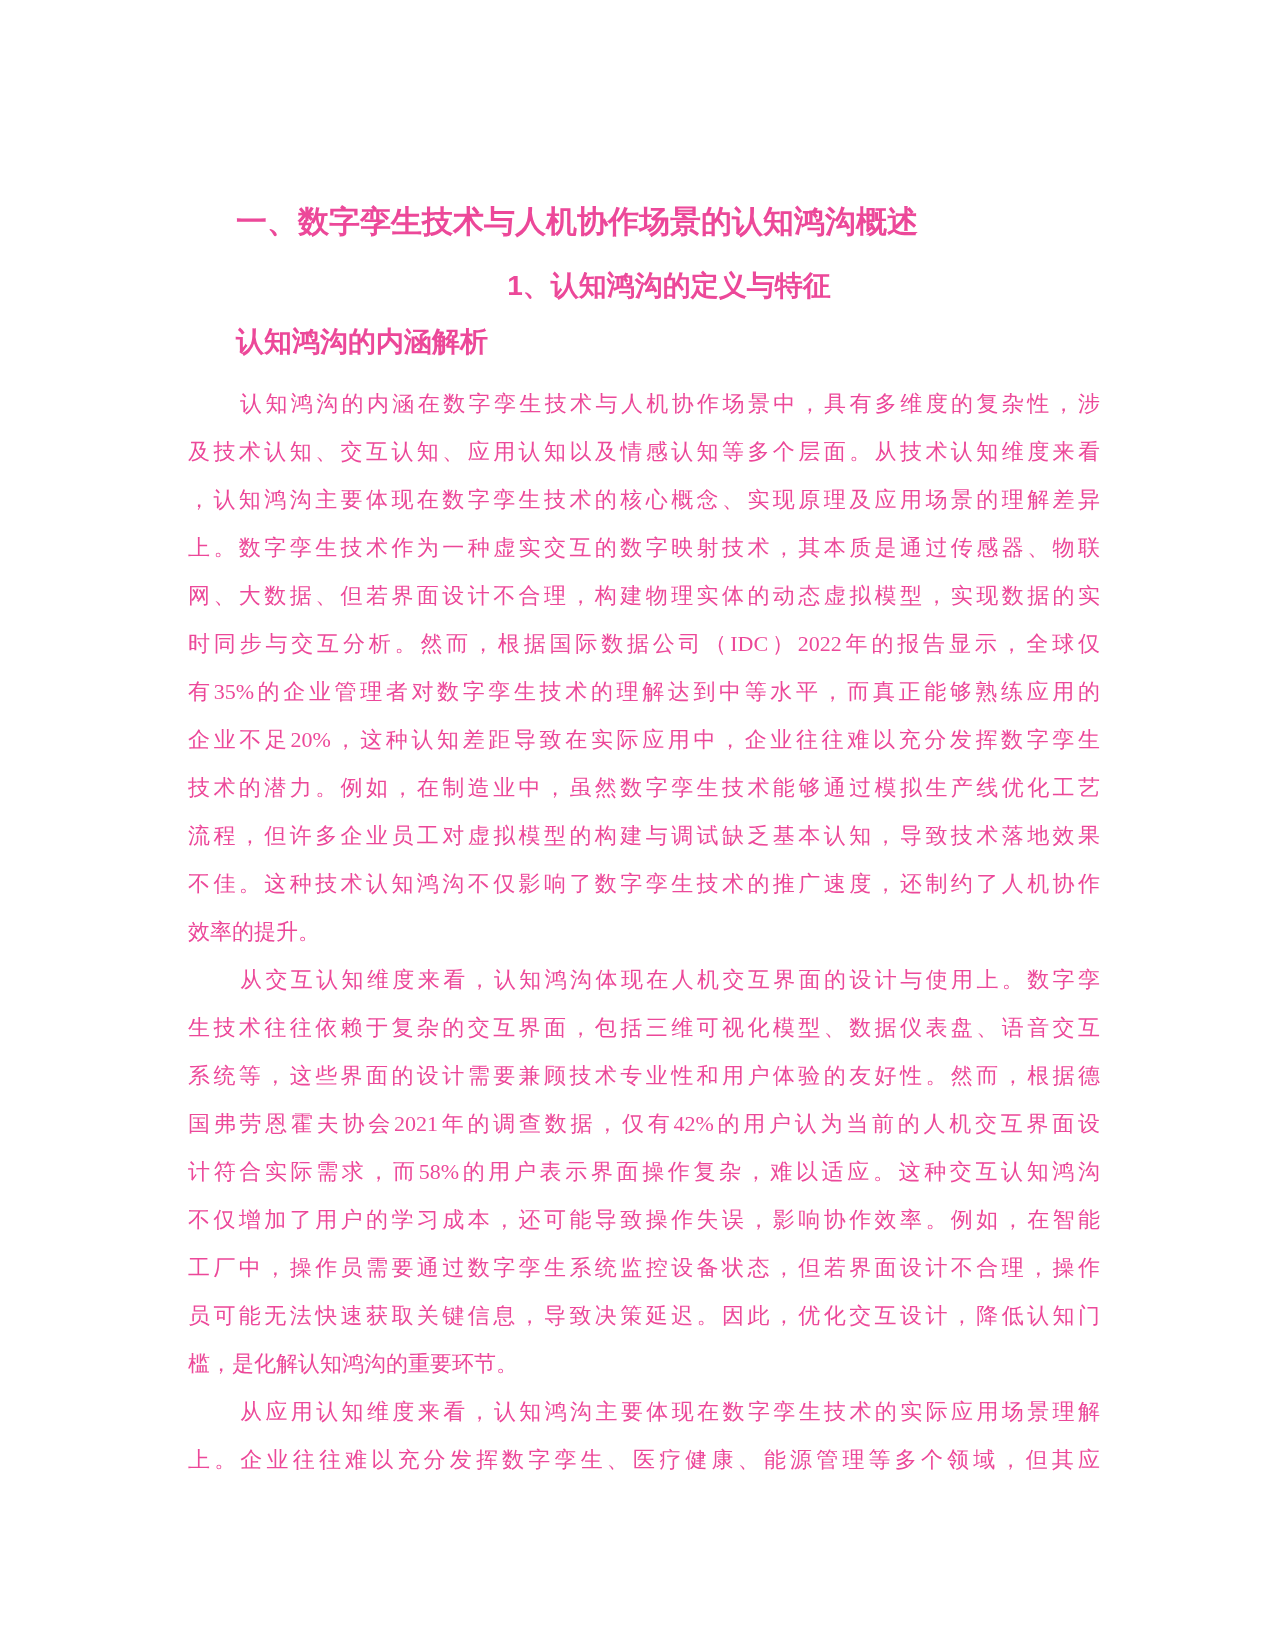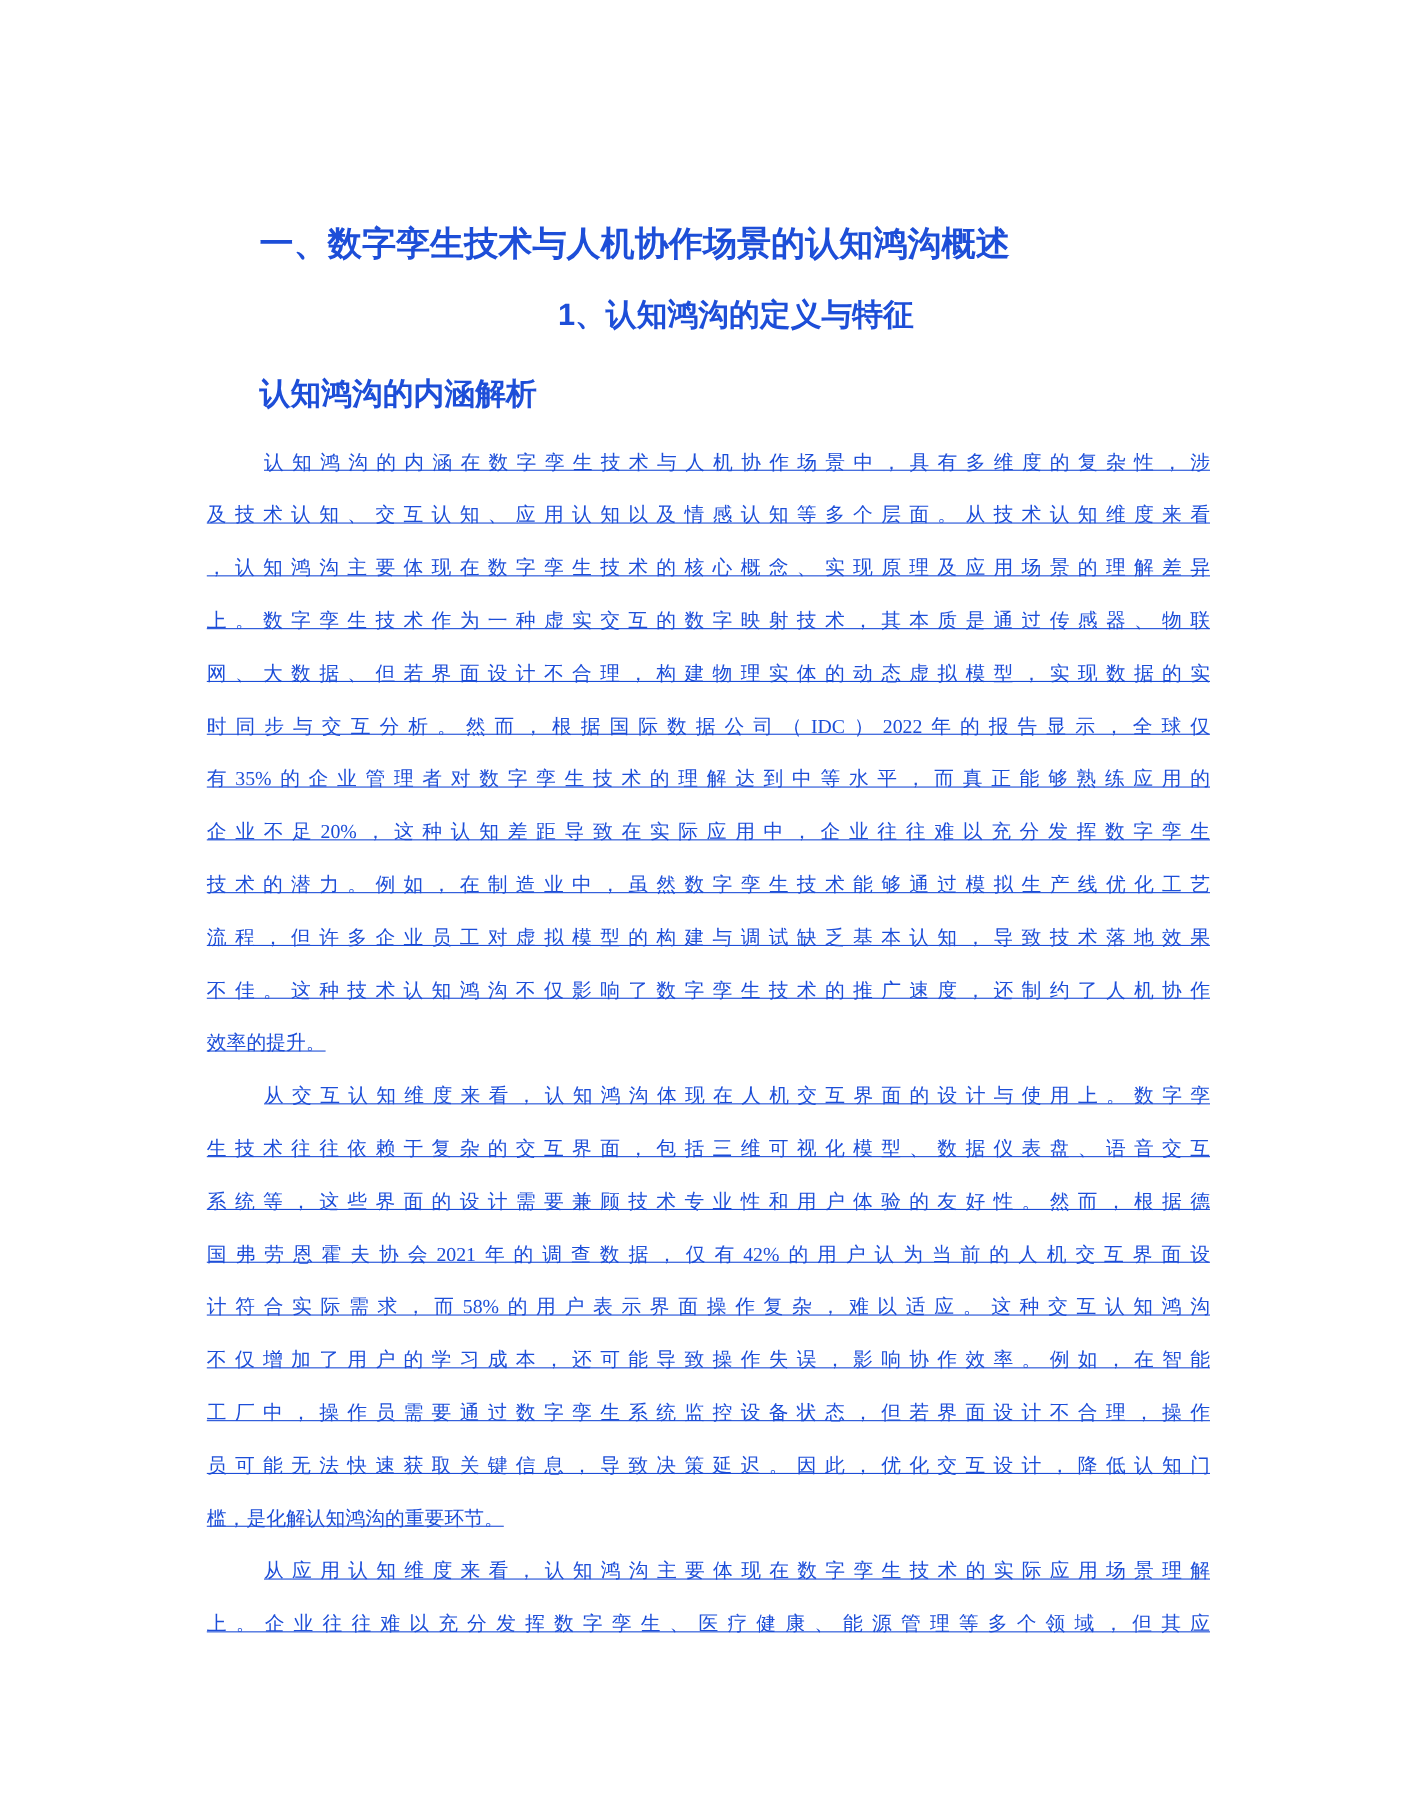--- a/index.html
+++ b/index.html
@@ -5,21 +5,21 @@
   html, body {
     margin: 0;
     padding: 0;
     background: #ffffff;
   }
   .page {
     position: relative;
     width: 1275px;
     height: 1650px;
     background: #ffffff;
-    color: #1d4ed8;
+    color: #ec4899;
     overflow: hidden;
   }
   .content {
     position: absolute;
     left: 188px;
     top: 200px;
     width: 912px;
   }
   .h1 {
     font-family: "Liberation Sans", "DejaVu Sans", sans-serif;
@@ -36,39 +36,38 @@
     line-height: 40px;
     margin: 22px 0 0 50px;
     white-space: nowrap;
     text-align: center;
   }
   .h3 {
     font-family: "Liberation Sans", "DejaVu Sans", sans-serif;
     font-weight: bold;
     font-size: 28px;
     line-height: 40px;
-    margin: 32px 0 0 48px;
+    margin: 16px 0 0 48px;
     white-space: nowrap;
   }
   .para {
     margin: 0;
   }
   .para.first {
     margin-top: 18px;
   }
   .line {
     font-family: "Liberation Serif", "DejaVu Serif", serif;
-    font-size: 18px;
+    font-size: 22px;
     line-height: 48px;
     height: 48px;
     text-align: justify;
     text-align-last: justify;
     text-justify: inter-character;
     white-space: nowrap;
-    text-decoration: underline;
   }
   .line.indent {
     text-indent: 52px;
   }
   .line.no-just {
     text-align: right;
     text-align-last: left;
   }
 </style>
 </head>

